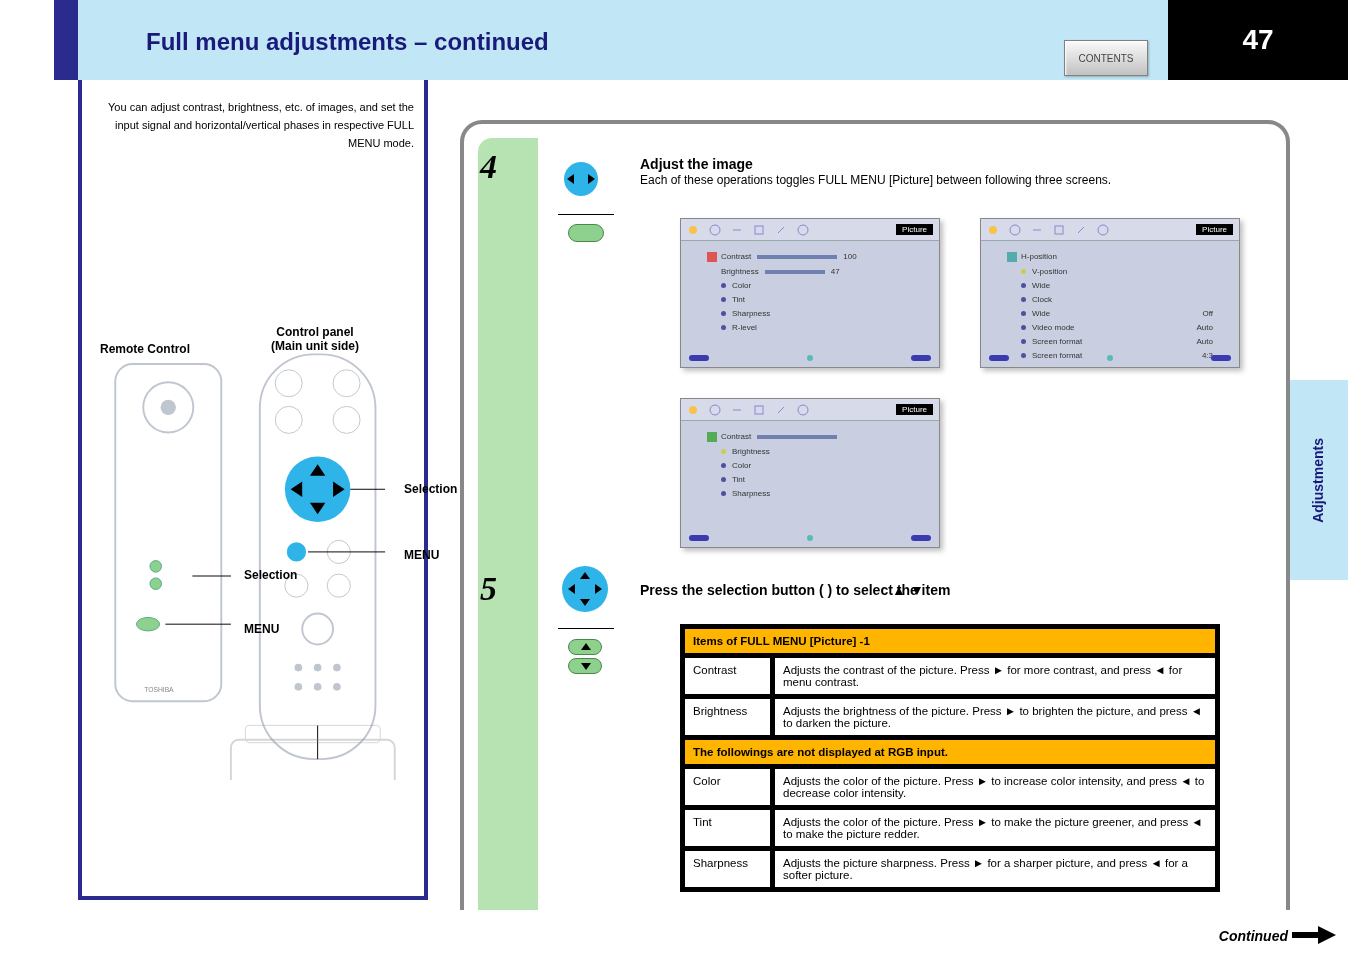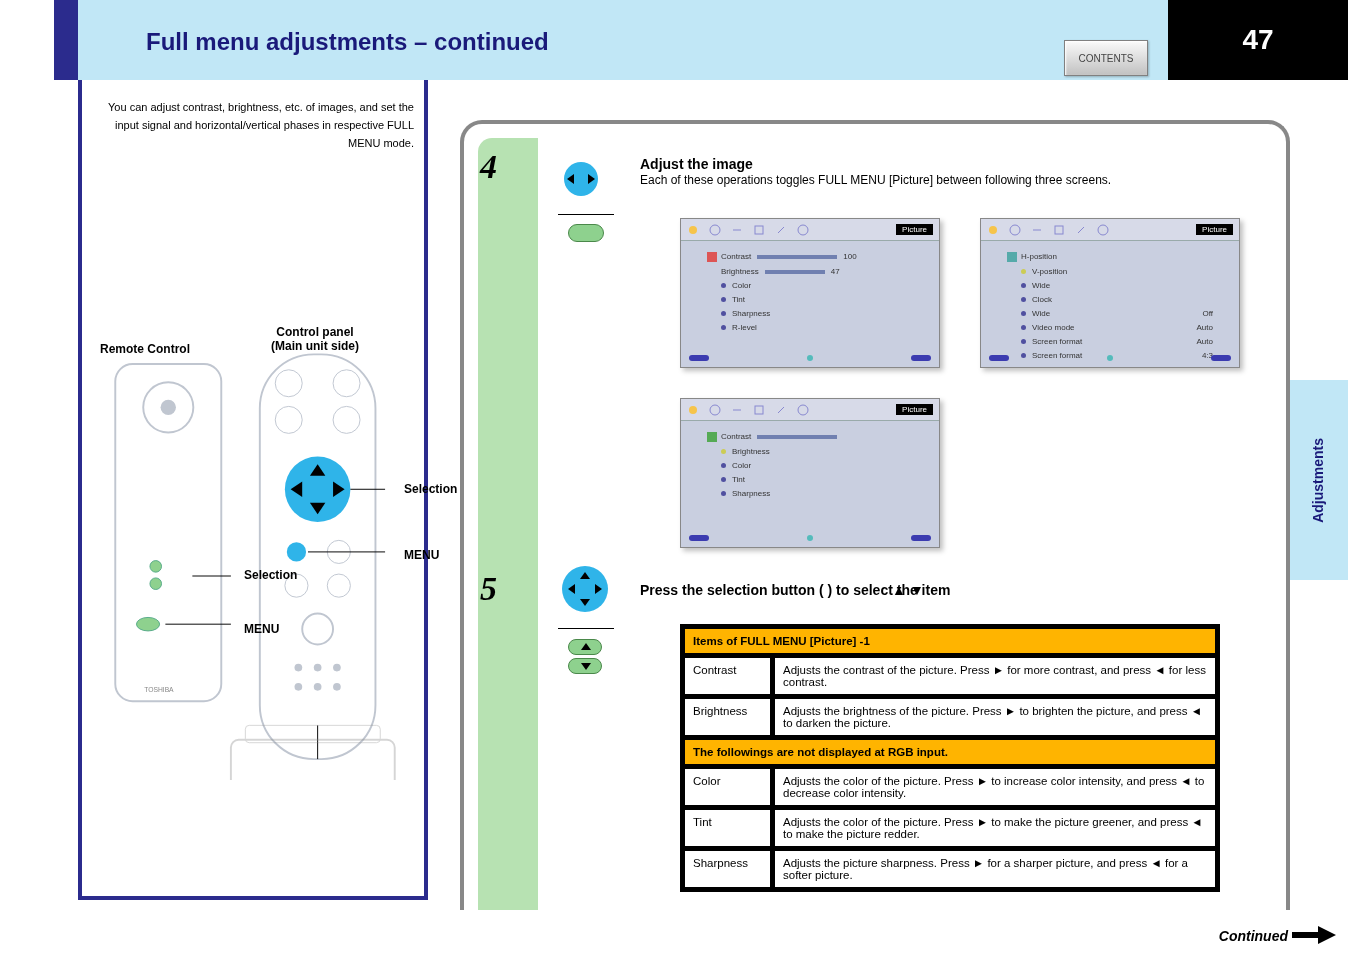--- a/index.html
+++ b/index.html
@@ -306,21 +306,21 @@
         </div>
       </div>
 
       <table class="adj-table" style="left:130px; top:486px;">
         <tbody>
             <tr>
               <th colspan="2">Items of FULL MENU [Picture] -1</th>
             </tr>
         <tr>
           <td style="width:90px;">Contrast</td>
-          <td>Adjusts the contrast of the picture. Press ► for more contrast, and press ◄ for less contrast.</td>
+          <td>Adjusts the contrast of the picture. Press ► for more contrast, and press ◄ for menu contrast.</td>
         </tr>
         <tr>
           <td>Brightness</td>
           <td>Adjusts the brightness of the picture. Press ► to brighten the picture, and press ◄ to darken the picture.</td>
         </tr>
         <tr>
               <th colspan="2">The followings are not displayed at RGB input.</th>
             </tr>
         <tr>
           <td>Color</td>

